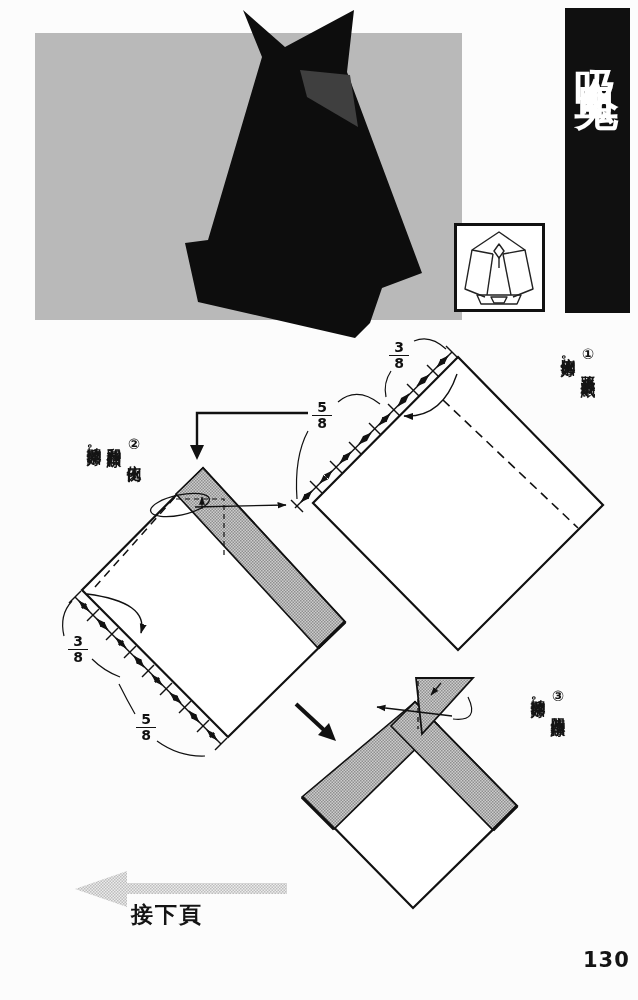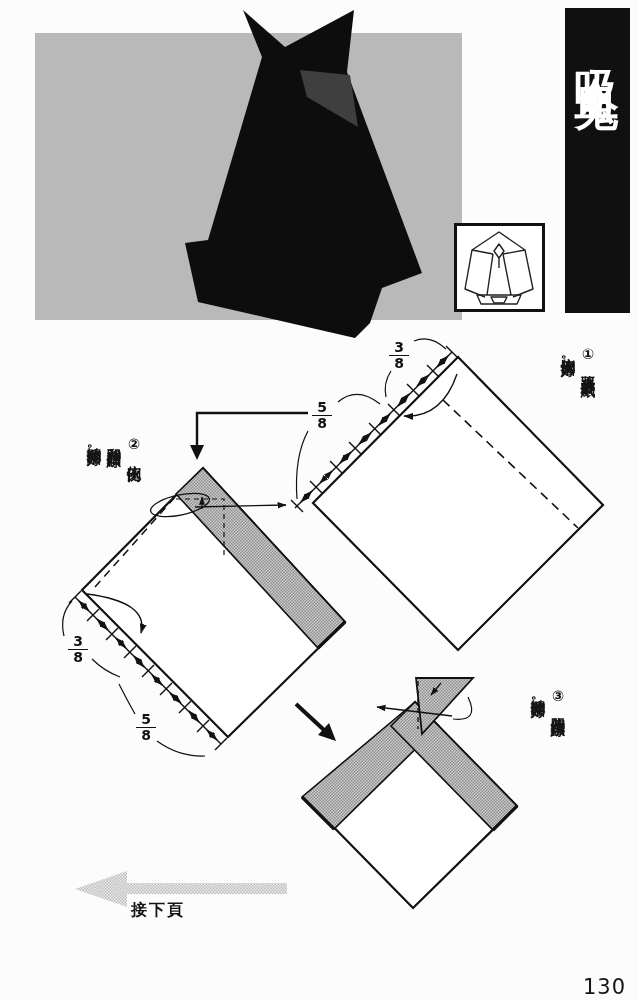--- a/index.html
+++ b/index.html
@@ -21,24 +21,24 @@
   }
   .vtext{
     position:absolute;writing-mode:vertical-rl;text-orientation:upright;
     font-size:14.5px;line-height:20px;letter-spacing:1.5px;font-weight:600;color:#141414;
   }
   .vtext .line{display:block;}
   .diagram-svg{position:absolute;left:0;top:0;width:638px;height:1000px;}
   .frac{position:absolute;width:20px;text-align:center;font-weight:bold;
         font-size:14px;line-height:15px;color:#111;}
   .frac .den{border-top:1.6px solid #111;}
-  .nav-label{position:absolute;left:131px;top:900px;font-size:16px;font-weight:600;
+  .nav-label{position:absolute;left:131px;top:900px;font-size:22px;font-weight:600;
              letter-spacing:2px;color:#141414;text-align:right;}
-  .page-num{position:absolute;left:583px;top:948px;font-size:21px;font-weight:normal;
-            letter-spacing:1px;color:#141414;margin-top:27px;}
+  .page-num{position:absolute;left:583px;top:948px;font-size:21px;font-weight:bold;
+            letter-spacing:1px;color:#141414;}
 </style>
 </head>
 <body>
 
 <div class="page">
 
   <div class="photo-bg"></div>
   <svg class="photo-svg" viewBox="0 0 427 333">
     <polygon points="208,5 250,42 319,5 312,67 387,268 347,283 335,318 320,333 163,297 150,238 173,235 227,52" fill="#0d0d0d"></polygon>
     <polygon points="265,65 315,70 323,122 272,92" fill="#3f3f3f"></polygon>

